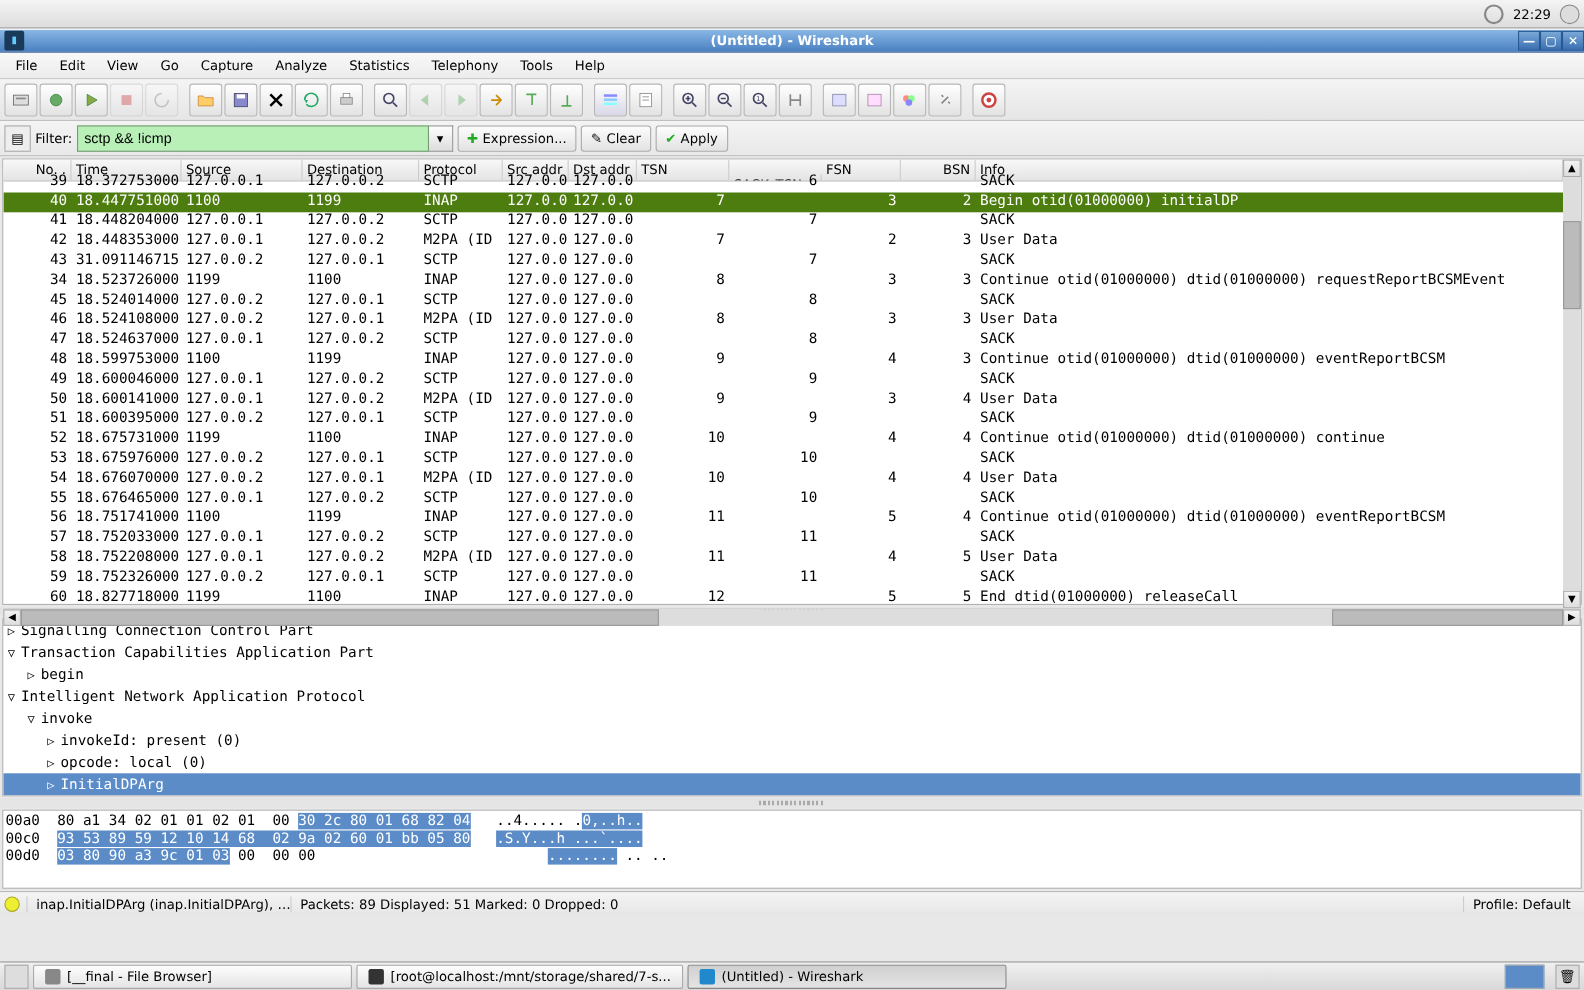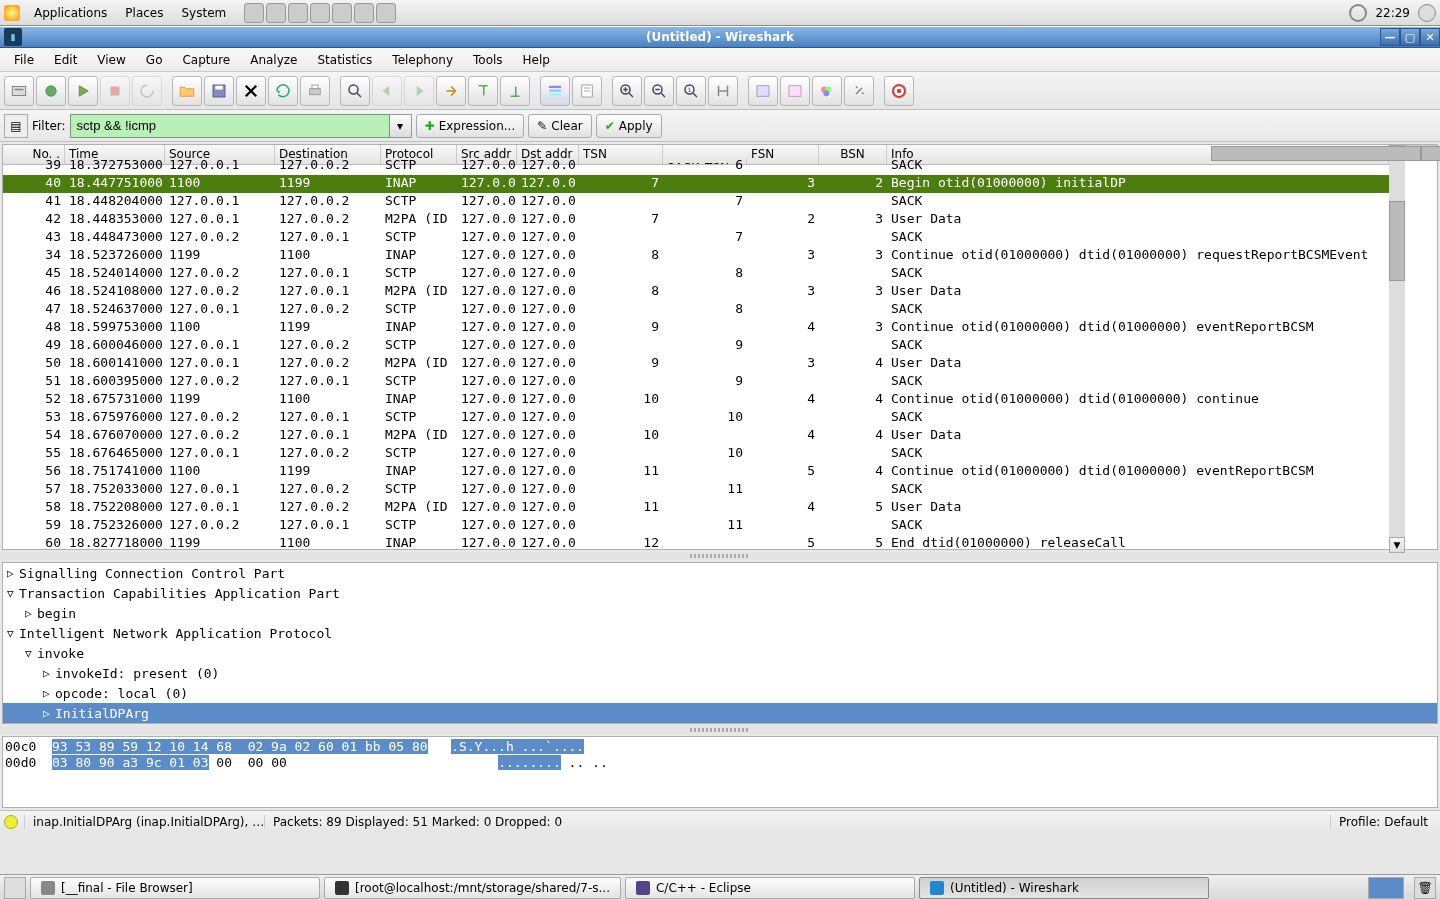--- a/index.html
+++ b/index.html
@@ -104,35 +104,20 @@
 .os-taskbar .task { height:22px; padding:0 10px; border:1px solid #aaa; background:linear-gradient(#fdfdfd,#e4e4e4); display:flex; align-items:center; gap:6px; min-width:290px; border-radius:2px;}
 .os-taskbar .task.active { background:linear-gradient(#d0d0d0,#e4e4e4); border-color:#888;}
 .os-taskbar .task .ico { width:14px; height:14px; background:#888; border-radius:2px; }
 .os-taskbar .ws-switch { width:36px; height:22px; border:1px solid #aaa; background:#5b8cc8; margin-left:auto;}
 .os-taskbar .trash { width:22px; height:22px; border:1px solid #aaa; background:#ddd; margin-left:6px; display:flex;align-items:center;justify-content:center;}
 </style>
 </head>
 <body>
 
 <div class="os-panel">
-  <div class="left">
-    <span class="app-icon"></span>
-    <span class="menu-text">Applications</span>
-    <span class="menu-text">Places</span>
-    <span class="menu-text">System</span>
-    <div class="launcher-icons">
-      <div class="li"></div>
-      <div class="li"></div>
-      <div class="li"></div>
-      <div class="li"></div>
-      <div class="li"></div>
-      <div class="li"></div>
-      <div class="li"></div>
-    </div>
-  </div>
   <div class="right">
     <span class="net-icon"></span>
     <span>22:29</span>
     <span class="snd-icon"></span>
   </div>
 </div>
 
 <div class="title-bar">
   <span class="ws-icon">▮</span>
   <span class="title">(Untitled) - Wireshark</span>
@@ -336,35 +321,35 @@
       <span>✎</span>
       <span>Clear</span>
     </div>
   <div class="fb-btn">
       <span style="color:#2a2">✔</span>
       <span>Apply</span>
     </div>
 </div>
 
 <div class="pane packet-list">
- <div class="pane-wrap" style="flex:1; flex-direction:row; display:flex;">
+ <div class="pane-wrap" style="flex:1; flex-direction:column; display:flex;">
   <div style="display:flex; flex:1;">
    <div style="flex:1; display:flex; flex-direction:column; overflow:hidden;">
     <div class="pl-header">
       <div class="col c-no">No. .</div>
       <div class="col c-time">Time</div>
       <div class="col c-src">Source</div>
       <div class="col c-dst">Destination</div>
       <div class="col c-prot">Protocol</div>
       <div class="col c-sa">Src addr</div>
       <div class="col c-da">Dst addr</div>
       <div class="col c-tsn" style="text-align:left;">TSN</div>
       <div class="col c-sack" style="text-align:left;margin-top:14px;">SACK_TSN</div>
       <div class="col c-fsn" style="text-align:left;">FSN</div>
-      <div class="col c-bsn" style="text-align:center;">BSN</div>
+      <div class="col c-bsn" style="text-align:right;">BSN</div>
       <div class="col c-info">Info</div>
     </div>
     <div class="pl-body mono" id="pl-body" style="margin-top:-8px;">
             <div class="pl-row">
               <span class="cell c-no">39</span>
               <span class="cell c-time">18.372753000</span>
               <span class="cell c-src">127.0.0.1</span>
               <span class="cell c-dst">127.0.0.2</span>
               <span class="cell c-prot">SCTP</span>
               <span class="cell c-sa">127.0.0.</span>
@@ -412,21 +397,21 @@
               <span class="cell c-sa">127.0.0.</span>
               <span class="cell c-da">127.0.0</span>
               <span class="cell c-tsn">7</span>
               <span class="cell c-sack"></span>
               <span class="cell c-fsn">2</span>
               <span class="cell c-bsn">3</span>
               <span class="cell c-info">User Data</span>
             </div>
             <div class="pl-row">
               <span class="cell c-no">43</span>
-              <span class="cell c-time">18.448473000</span>
+              <span class="cell c-time">31.091146715</span>
               <span class="cell c-src">127.0.0.2</span>
               <span class="cell c-dst">127.0.0.1</span>
               <span class="cell c-prot">SCTP</span>
               <span class="cell c-sa">127.0.0.</span>
               <span class="cell c-da">127.0.0</span>
               <span class="cell c-tsn"></span>
               <span class="cell c-sack">7</span>
               <span class="cell c-fsn"></span>
               <span class="cell c-bsn"></span>
               <span class="cell c-info">SACK</span>
@@ -727,20 +712,21 @@
       <span class="tw">▷</span>
       <span>InitialDPArg</span>
     </div>
 </div>
 
 <div class="splitter">
     <div class="grip"></div>
   </div>
 
 <div class="pane hex-pane mono">
+  <div class="hr"><span class="off">00a0</span>  <span>80 a1 34 02 01 01 02 01  00 </span><span class="sel">30 2c 80 01 68 82 04</span>   <span>..4..... .</span><span class="sel">0,..h..</span></div>
   <div class="hr"><span class="off">00c0</span>  <span class="sel">93 53 89 59 12 10 14 68  02 9a 02 60 01 bb 05 80</span>   <span class="sel">.S.Y...h ...`....</span></div>
   <div class="hr"><span class="off">00d0</span>  <span class="sel">03 80 90 a3 9c 01 03</span><span> 00  00 00</span>                           <span class="sel">........</span><span> .. ..</span></div>
 </div>
 
 <div class="status-bar">
   <span class="led"></span>
   <span class="part" style="width:240px;overflow:hidden;white-space:nowrap;">inap.InitialDPArg (inap.InitialDPArg), …</span>
   <span class="part">Packets: 89 Displayed: 51 Marked: 0 Dropped: 0</span>
   <span class="part profile">Profile: Default</span>
 </div>
@@ -748,23 +734,19 @@
 <div class="os-taskbar">
   <div class="show-desktop"></div>
   <div class="task">
       <span class="ico"></span>
       <span>[__final - File Browser]</span>
     </div>
   <div class="task">
       <span class="ico" style="background:#333;"></span>
       <span>[root@localhost:/mnt/storage/shared/7-s...</span>
     </div>
-  <div class="task">
-      <span class="ico" style="background:#548;"></span>
-      <span>C/C++ - Eclipse</span>
-    </div>
   <div class="task active">
       <span class="ico" style="background:#28c;"></span>
       <span>(Untitled) - Wireshark</span>
     </div>
   <div class="ws-switch"></div>
   <div class="trash">🗑</div>
 </div>
 
 </body></html>

